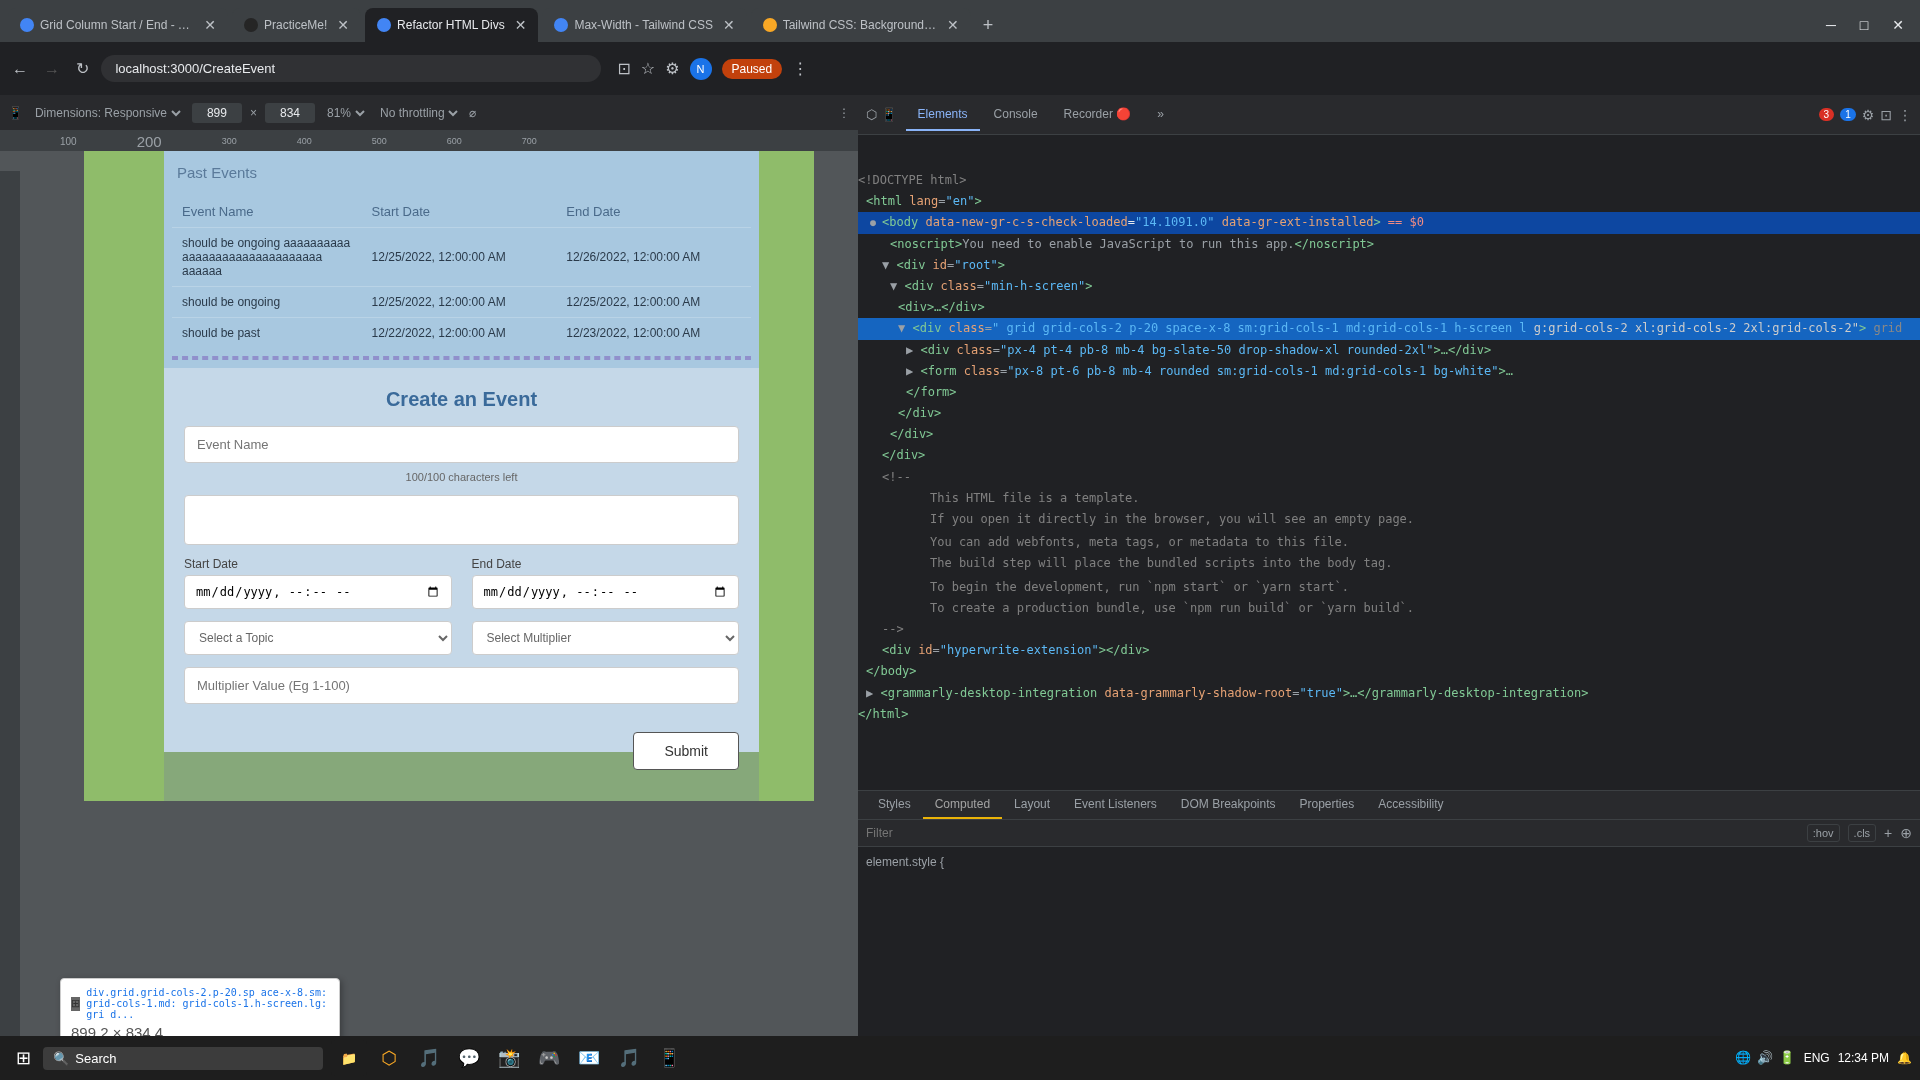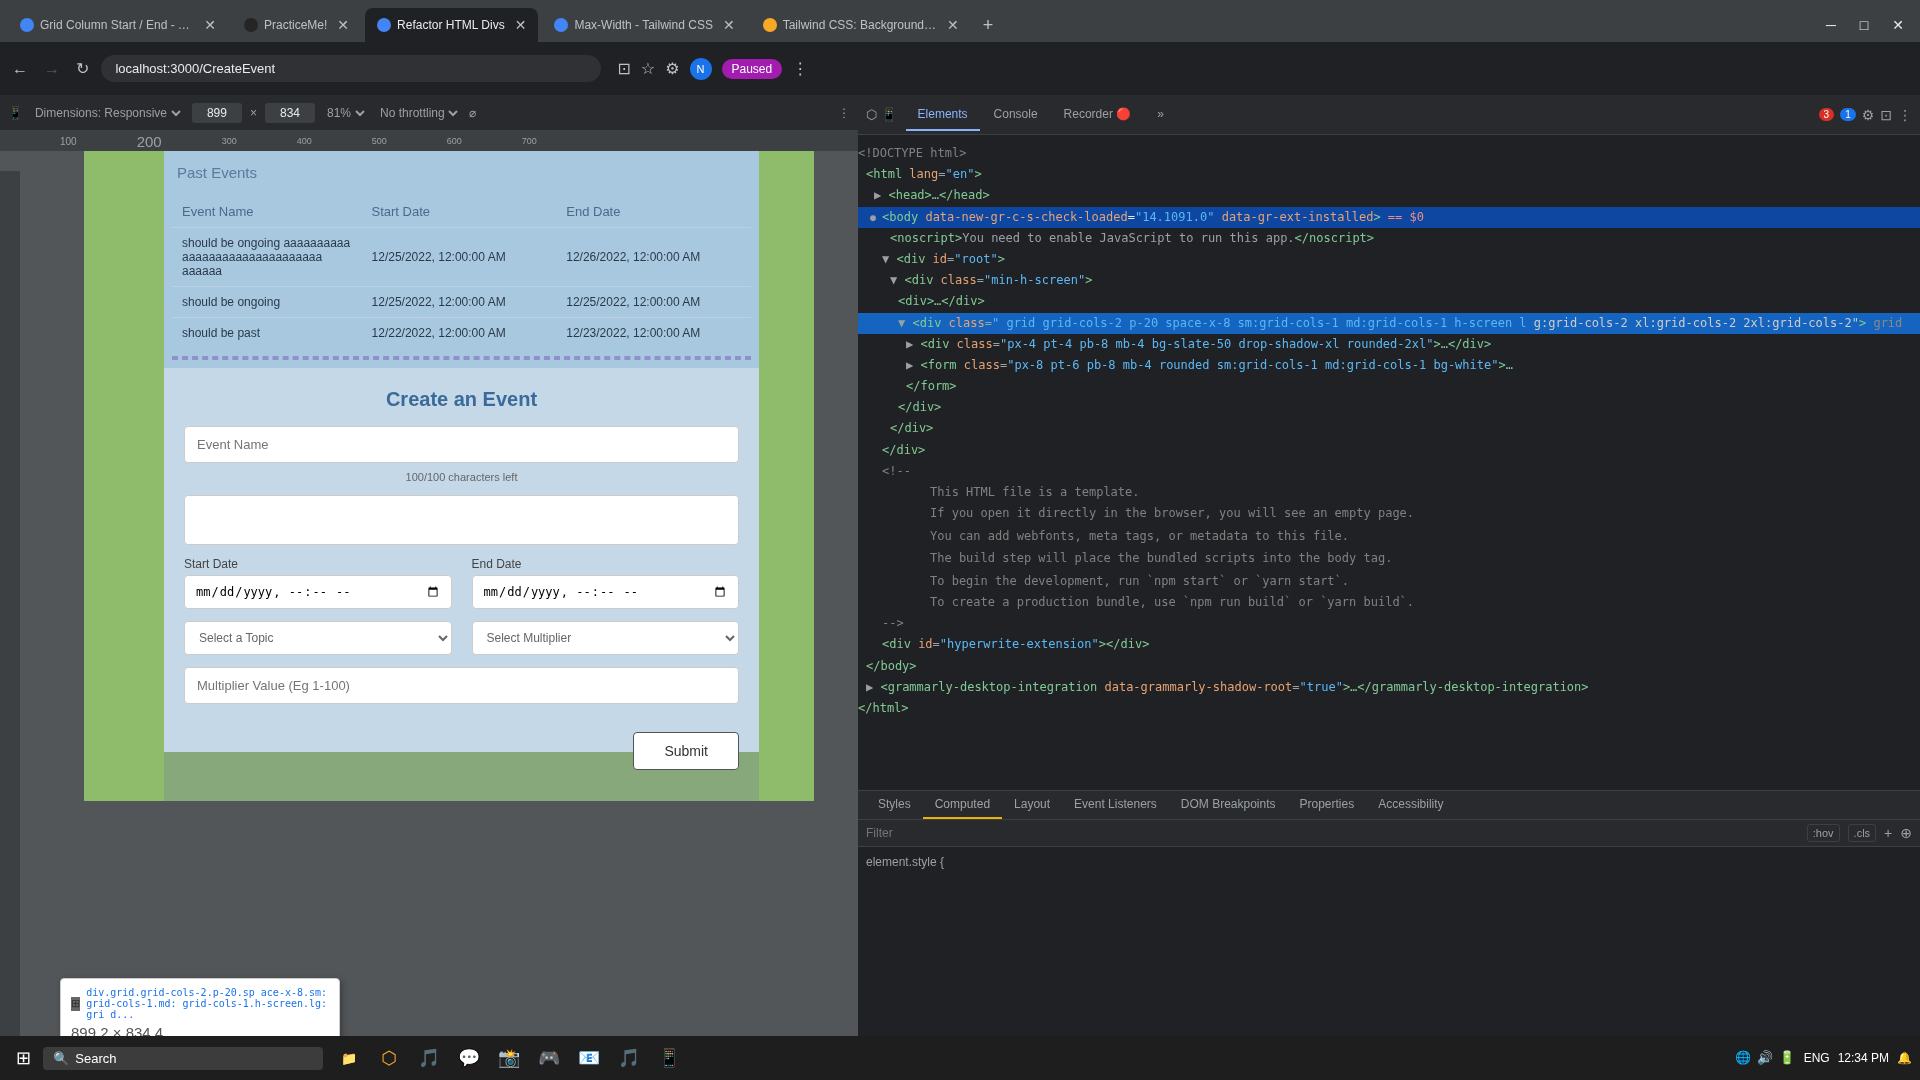--- a/index.html
+++ b/index.html
@@ -98,21 +98,21 @@
     
     .taskbar { position: fixed; bottom: 0; left: 0; right: 0; height: 44px; background: #1e1e1e; display: flex; align-items: center; padding: 0 8px; gap: 4px; z-index: 1000; }
     .taskbar-start { background: transparent; border: none; color: white; font-size: 18px; padding: 4px 8px; cursor: pointer; }
     .taskbar-search { display: flex; align-items: center; background: #3c3c3c; border-radius: 4px; padding: 4px 10px; gap: 6px; color: white; font-size: 13px; width: 280px; cursor: pointer; }
     .taskbar-icons { display: flex; gap: 4px; margin-left: 4px; }
     .taskbar-icon { width: 36px; height: 36px; border-radius: 4px; display: flex; align-items: center; justify-content: center; cursor: pointer; }
     .taskbar-right { margin-left: auto; display: flex; align-items: center; gap: 8px; color: white; font-size: 12px; }
     .taskbar-time { text-align: center; line-height: 1.4; }
     .system-tray { display: flex; gap: 6px; align-items: center; color: #ccc; font-size: 13px; }
 
-    .paused-btn { background: #a21caf; color: white; padding: 3px 10px; border-radius: 12px; font-size: 12px; border: none; cursor: pointer; }
+    .paused-btn { background: #c2410c; color: white; padding: 3px 10px; border-radius: 12px; font-size: 12px; border: none; cursor: pointer; }
   </style>
 </head>
 <body>
 
 <div class="browser-chrome">
 
   <div class="title-bar">
 
     <div class="tab">
       <div class="tab-icon" style="background:#4285f4;"></div>
@@ -308,23 +308,22 @@
         <span class="badge">3</span>
         <span class="badge-blue">1</span>
         <span>⚙</span>
         <span>⊡</span>
         <span>⋮</span>
       </div>
     </div>
 
     <div class="devtools-content">
       <div class="dom-panel">
-        <div class="dom-line" style="color:#808080;"><span style="width:0px; display:inline-block;"></span>&lt;!DOCTYPE html&gt;</div>
+        <div class="dom-line" style="color:#808080;margin-top:27px;"><span style="width:0px; display:inline-block;"></span>&lt;!DOCTYPE html&gt;</div>
         <div class="dom-line"><span style="width:8px; display:inline-block;"></span><span class="dom-tag">&lt;html</span> <span class="dom-attr-name">lang</span>=<span class="dom-attr-value">"en"</span><span class="dom-tag">&gt;</span></div>
-        <div class="dom-line"><span style="width:16px; display:inline-block;"></span><span style="color:#9aa0a6;">▶</span> <span class="dom-tag">&lt;head&gt;…&lt;/head&gt;</span></div>
         <div class="dom-line highlighted" style="padding-left:4px;"><span style="width:8px; display:inline-block; padding-left:8px;"></span><span style="color:#9aa0a6; font-size:10px;">● </span><span class="dom-tag">&lt;body</span> <span class="dom-attr-name">data-new-gr-c-s-check-loaded</span>=<span class="dom-attr-value">"14.1091.0"</span> <span class="dom-attr-name">data-gr-ext-installed</span><span class="dom-tag">&gt;</span> <span style="color:#f28b82;">== $0</span></div>
         <div class="dom-line"><span style="width:32px; display:inline-block;"></span><span class="dom-tag">&lt;noscript&gt;</span><span class="dom-text">You need to enable JavaScript to run this app.</span><span class="dom-tag">&lt;/noscript&gt;</span></div>
         <div class="dom-line"><span style="width:24px; display:inline-block;"></span><span style="color:#9aa0a6;">▼</span> <span class="dom-tag">&lt;div</span> <span class="dom-attr-name">id</span>=<span class="dom-attr-value">"root"</span><span class="dom-tag">&gt;</span></div>
         <div class="dom-line"><span style="width:32px; display:inline-block;"></span><span style="color:#9aa0a6;">▼</span> <span class="dom-tag">&lt;div</span> <span class="dom-attr-name">class</span>=<span class="dom-attr-value">"min-h-screen"</span><span class="dom-tag">&gt;</span></div>
         <div class="dom-line"><span style="width:40px; display:inline-block;"></span><span class="dom-tag">&lt;div&gt;…&lt;/div&gt;</span></div>
         <div class="dom-line selected"><span style="width:40px; display:inline-block;"></span><span style="color:#9aa0a6;">▼</span> <span class="dom-tag">&lt;div</span> <span class="dom-attr-name">class</span>=<span class="dom-attr-value">" grid grid-cols-2 p-20 space-x-8 sm:grid-cols-1 md:grid-cols-1 h-screen l</span> <span style="color:#ccc;">g:grid-cols-2 xl:grid-cols-2 2xl:grid-cols-2"</span><span class="dom-tag">&gt;</span> <span style="color:#888;">grid</span></div>
         <div class="dom-line"><span style="width:48px; display:inline-block;"></span><span style="color:#9aa0a6;">▶</span> <span class="dom-tag">&lt;div</span> <span class="dom-attr-name">class</span>=<span class="dom-attr-value">"px-4 pt-4 pb-8 mb-4 bg-slate-50 drop-shadow-xl rounded-2xl"</span><span class="dom-tag">&gt;…&lt;/div&gt;</span></div>
         <div class="dom-line"><span style="width:48px; display:inline-block;"></span><span style="color:#9aa0a6;">▶</span> <span class="dom-tag">&lt;form</span> <span class="dom-attr-name">class</span>=<span class="dom-attr-value">"px-8 pt-6 pb-8 mb-4 rounded sm:grid-cols-1 md:grid-cols-1 bg-white"</span><span class="dom-tag">&gt;…</span></div>
         <div class="dom-line"><span style="width:48px; display:inline-block;"></span><span class="dom-tag">&lt;/form&gt;</span></div>
         <div class="dom-line"><span style="width:40px; display:inline-block;"></span><span class="dom-tag">&lt;/div&gt;</span></div>

